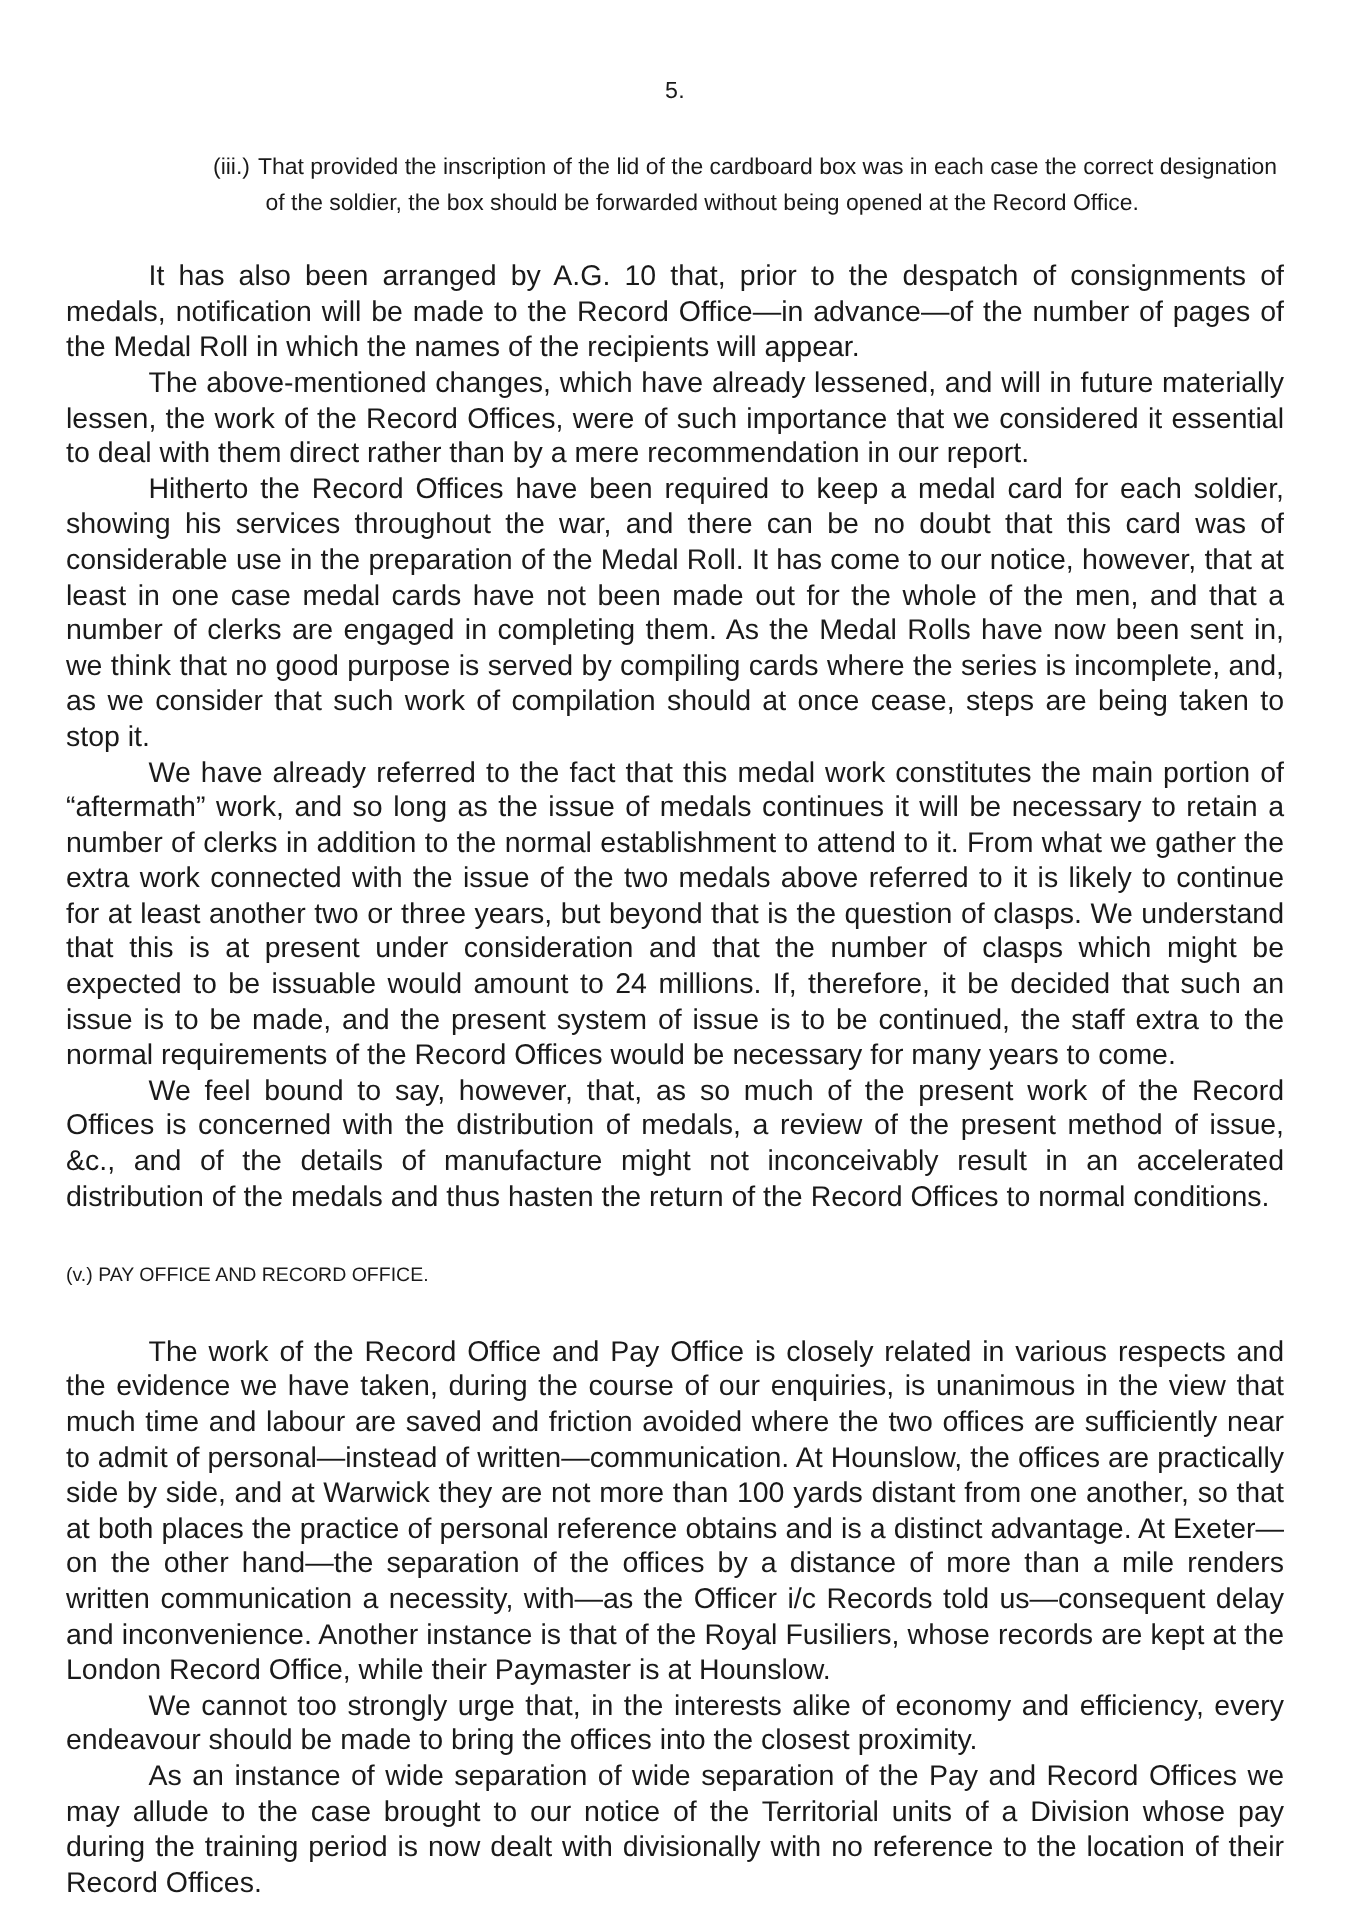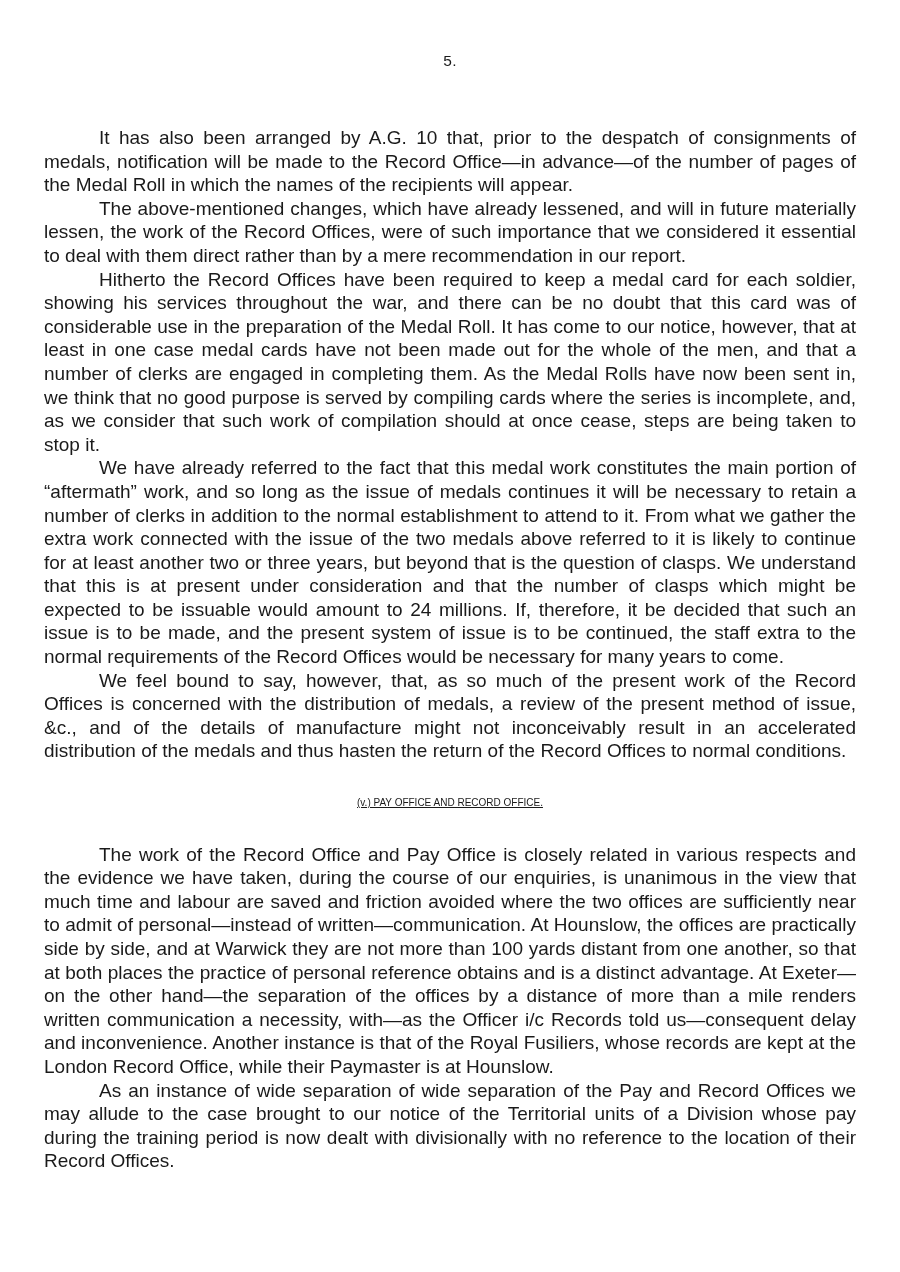--- a/index.html
+++ b/index.html
@@ -65,57 +65,59 @@
     text-indent: 55px;
     color: #1a1a1a;
     -webkit-hyphens: none;
     hyphens: none;
   }
   .gap-after-list {
     height: 26px;
   }
   .section-heading {
     margin: 0;
-    font-size: 10px;
+    font-size: 13px;
     line-height: 23.6px;
     font-weight: normal;
-    text-align: center;
     color: #1a1a1a;
-    text-decoration: underline;
   }
   .heading-space-before {
     height: 28px;
   }
   .heading-space-after {
     height: 28px;
   }
 </style>
 </head>
 <body>
 
 <div class="page">
 
   <div class="page-number">5.</div>
 
   <div class="body-block">
 
     <ul class="roman-list">
+      <li class="roman-item">
+        <span class="marker">(iii.)</span><span>That provided the inscription of the lid of the cardboard box was in each case the correct designation of the soldier, the box should be forwarded without being opened at the Record Office.</span>
+      </li>
     </ul>
 
     <div class="gap-after-list"></div>
 
     <p class="para">It has also been arranged by A.G. 10 that, prior to the despatch of consignments of medals, notification will be made to the Record Office—in advance—of the number of pages of the Medal Roll in which the names of the recipients will appear.</p>
     <p class="para">The above-mentioned changes, which have already lessened, and will in future materially lessen, the work of the Record Offices, were of such importance that we considered it essential to deal with them direct rather than by a mere recommendation in our report.</p>
     <p class="para">Hitherto the Record Offices have been required to keep a medal card for each soldier, showing his services throughout the war, and there can be no doubt that this card was of considerable use in the preparation of the Medal Roll. It has come to our notice, however, that at least in one case medal cards have not been made out for the whole of the men, and that a number of clerks are engaged in completing them. As the Medal Rolls have now been sent in, we think that no good purpose is served by compiling cards where the series is incomplete, and, as we consider that such work of compilation should at once cease, steps are being taken to stop it.</p>
     <p class="para">We have already referred to the fact that this medal work constitutes the main portion of “aftermath” work, and so long as the issue of medals continues it will be necessary to retain a number of clerks in addition to the normal establishment to attend to it. From what we gather the extra work connected with the issue of the two medals above referred to it is likely to continue for at least another two or three years, but beyond that is the question of clasps. We understand that this is at present under consideration and that the number of clasps which might be expected to be issuable would amount to 24 millions. If, therefore, it be decided that such an issue is to be made, and the present system of issue is to be continued, the staff extra to the normal requirements of the Record Offices would be necessary for many years to come.</p>
     <p class="para">We feel bound to say, however, that, as so much of the present work of the Record Offices is concerned with the distribution of medals, a review of the present method of issue, &amp;c., and of the details of manufacture might not inconceivably result in an accelerated distribution of the medals and thus hasten the return of the Record Offices to normal conditions.</p>
 
     <div class="heading-space-before"></div>
 
     <h2 class="section-heading">(v.) PAY OFFICE AND RECORD OFFICE.</h2>
 
     <div class="heading-space-after"></div>
 
     <p class="para">The work of the Record Office and Pay Office is closely related in various respects and the evidence we have taken, during the course of our enquiries, is unanimous in the view that much time and labour are saved and friction avoided where the two offices are sufficiently near to admit of personal—instead of written—communication. At Hounslow, the offices are practically side by side, and at Warwick they are not more than 100 yards distant from one another, so that at both places the practice of personal reference obtains and is a distinct advantage. At Exeter—on the other hand—the separation of the offices by a distance of more than a mile renders written communication a necessity, with—as the Officer i/c Records told us—consequent delay and inconvenience. Another instance is that of the Royal Fusiliers, whose records are kept at the London Record Office, while their Paymaster is at Hounslow.</p>
+    <p class="para">We cannot too strongly urge that, in the interests alike of economy and efficiency, every endeavour should be made to bring the offices into the closest proximity.</p>
     <p class="para">As an instance of wide separation of wide separation of the Pay and Record Offices we may allude to the case brought to our notice of the Territorial units of a Division whose pay during the training period is now dealt with divisionally with no reference to the location of their Record Offices.</p>
 
   </div>
 </div>
 
 </body></html>

